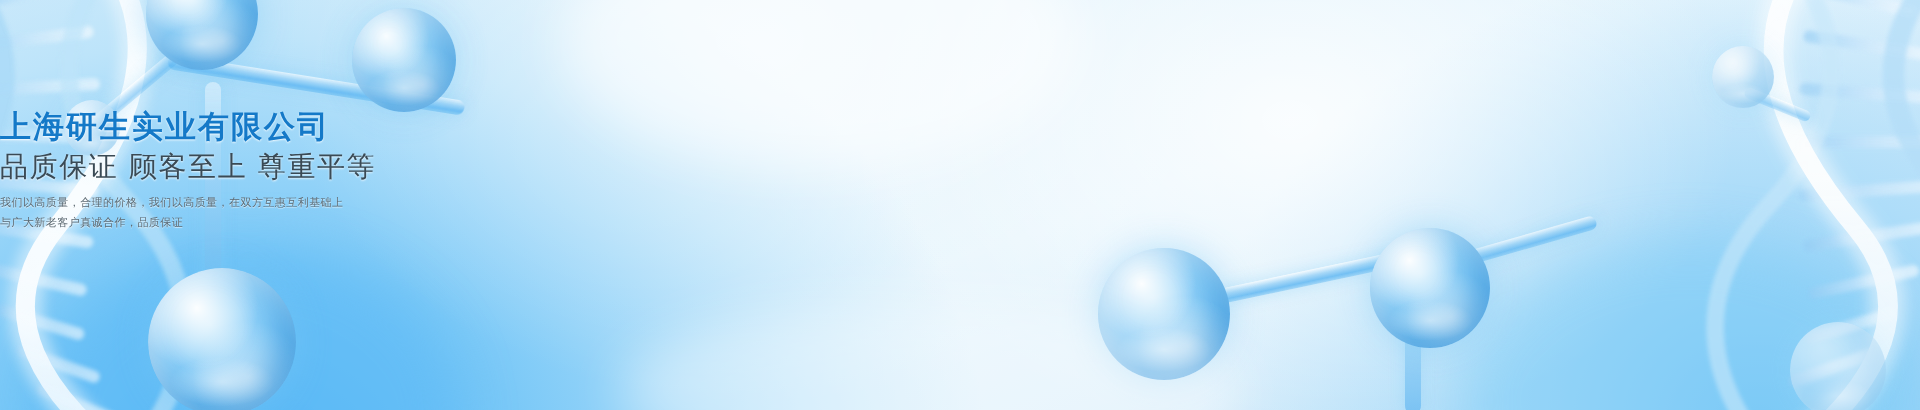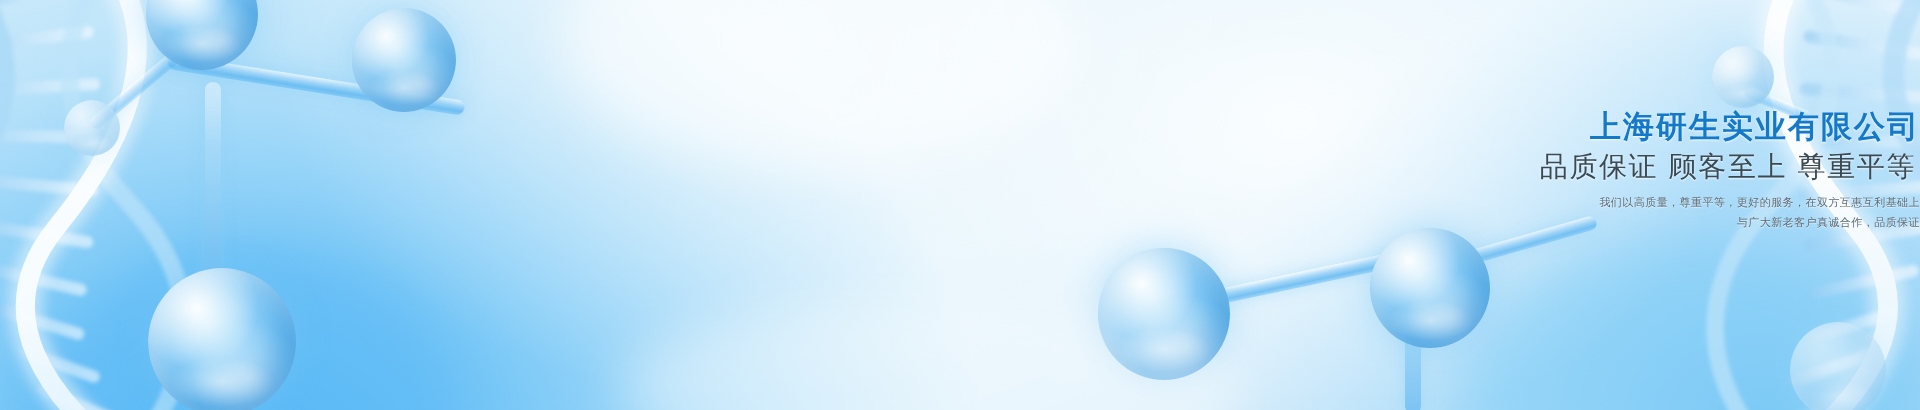--- a/index.html
+++ b/index.html
@@ -63,21 +63,21 @@
   }
 
   
   .blob { border-radius: 50%; filter: blur(26px); }
 
   
   #copy {
     position: absolute;
     left: 0; right: 0;
     top: 108px;
-    text-align: right;
+    text-align: left;
     z-index: 20;
   }
   #title {
     font-size: 31px;
     font-weight: 700;
     letter-spacing: 2.0px;
     line-height: 1.18;
     color: #1479c8;
     text-shadow: 0 1px 2px rgba(255,255,255,0.85);
     margin: 0;
@@ -212,18 +212,18 @@
   <div class="layer sphere" style="left:1370px; top:228px; width:120px; height:120px;"></div>
   <div class="layer sphere pale" style="left:1712px; top:46px; width:62px; height:62px; opacity:.80;"></div>
   <div class="layer sphere pale" style="left:1790px; top:322px; width:96px; height:96px; opacity:.55;"></div>
 
   <div class="layer blob" style="left:620px; top:300px; width:620px; height:180px; background:rgba(255,255,255,0.40);"></div>
 
   <div id="copy">
     <h1 id="title">上海研生实业有限公司</h1>
     <h2 id="subtitle">品质保证 顾客至上 尊重平等</h2>
     <div id="desc">
-      <div>我们以高质量，尊重平等，更好的服务，在双方互惠互利基础上</div>
+      <div>我们以高质量，合理的价格，我们以高质量，在双方互惠互利基础上</div>
       <div>与广大新老客户真诚合作，品质保证</div>
     </div>
   </div>
 
 </div>
 
 </body></html>

